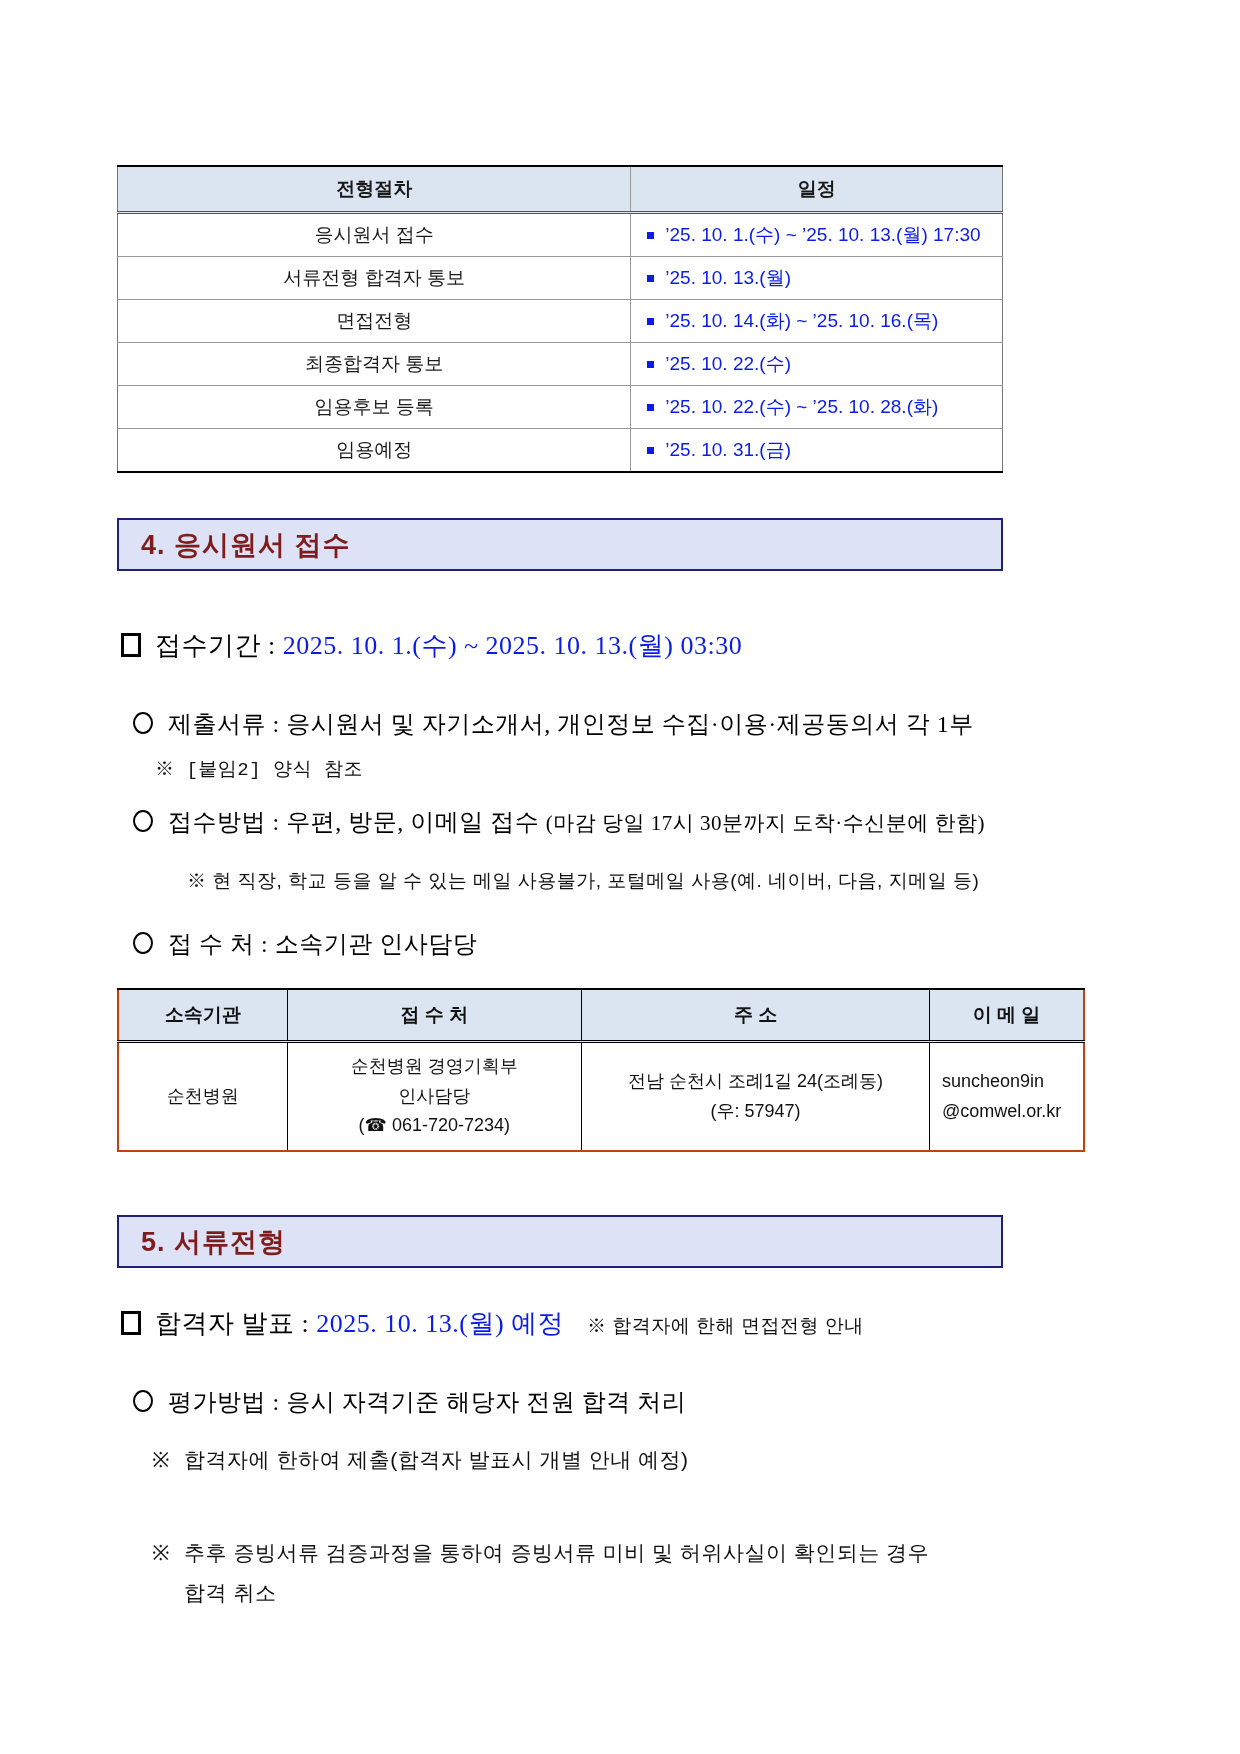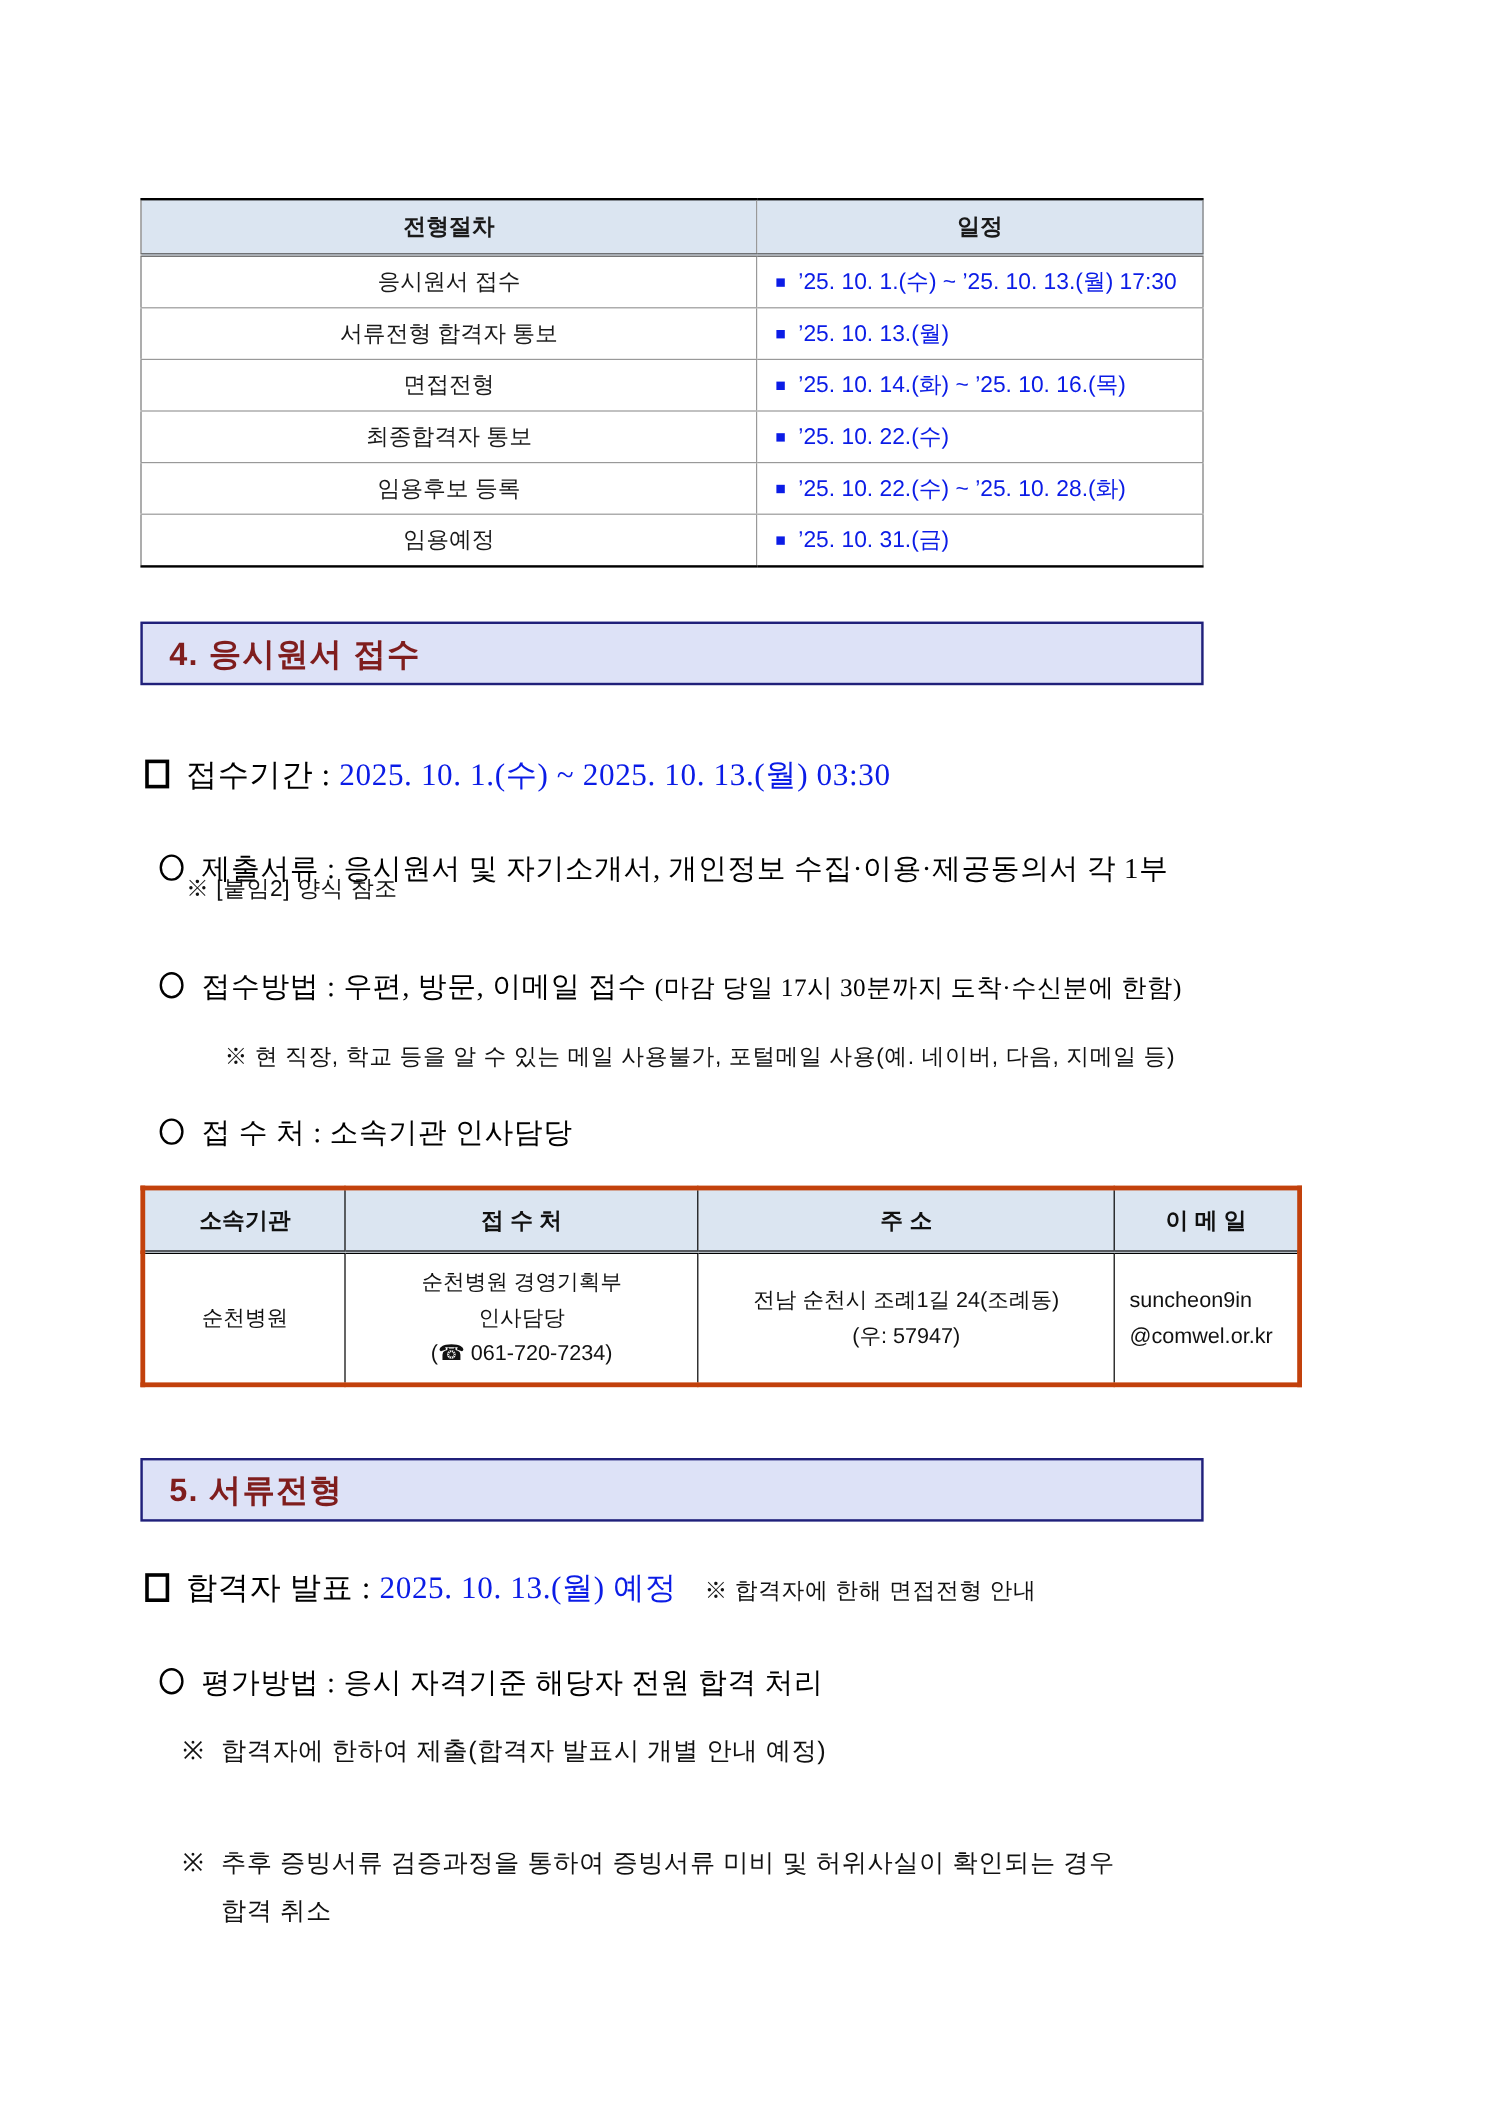--- a/index.html
+++ b/index.html
@@ -54,33 +54,33 @@
   .serif-big  { font-size:26px; letter-spacing:0.5px; }
   .serif-mid  { font-size:24px; letter-spacing:0.5px; }
   .paren-small { font-size:21px; }
   .note-small {
     font-family:"Liberation Sans", sans-serif; font-size:19px; letter-spacing:0.5px; color:#111;
   }
   .inline-note { font-family:"Liberation Sans", sans-serif; font-size:19px; margin-left:16px; color:#111; }
 
   #period-line   { left:121px; top:628px; }
   #docs-line     { left:133px; top:708px; }
-  #docs-note     { left:155px; top:728px; }
+  #docs-note     { left:155px; top:756px;font-family:Liberation Mono, monospace; }
   #method-line   { left:133px; top:806px; }
   #method-note   { left:155px; top:868px;margin-left:32px; }
   #office-line   { left:133px; top:928px; }
   #announce-line { left:121px; top:1306px; }
   #eval-line     { left:133px; top:1386px; }
 
   
   table.contact {
     position:absolute; left:117px; top:988px; width:968px;
     border-collapse:collapse; table-layout:fixed;
     font-family:"Liberation Sans", sans-serif; font-size:18px; color:#111;
-    border:4px solid #c2410c;
+    border:2px solid #c2410c;
   }
   .contact th {
     background:var(--table_header_bg); border:1px solid #000;
     border-top:2px solid #000; border-bottom:3px double #000;
     padding:12px 4px; font-weight:bold; font-size:19px;
   }
   .contact td { border:1px solid #000; padding:9px 6px; text-align:center; line-height:1.65; }
   .contact td.email { text-align:left; padding-left:12px; }
 
   

